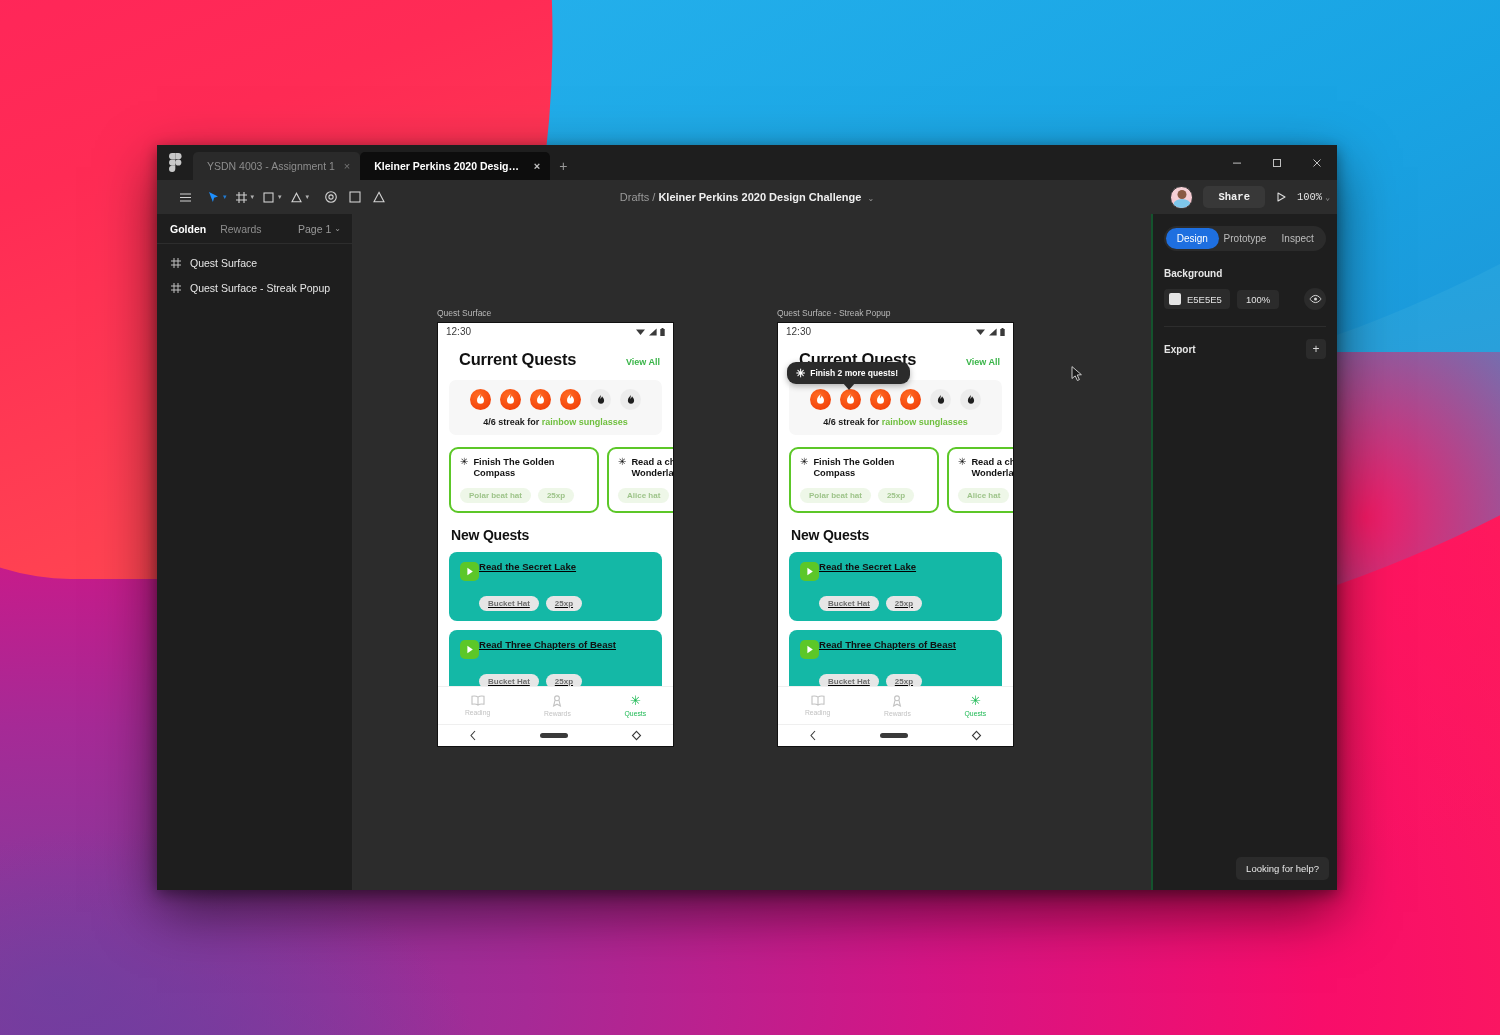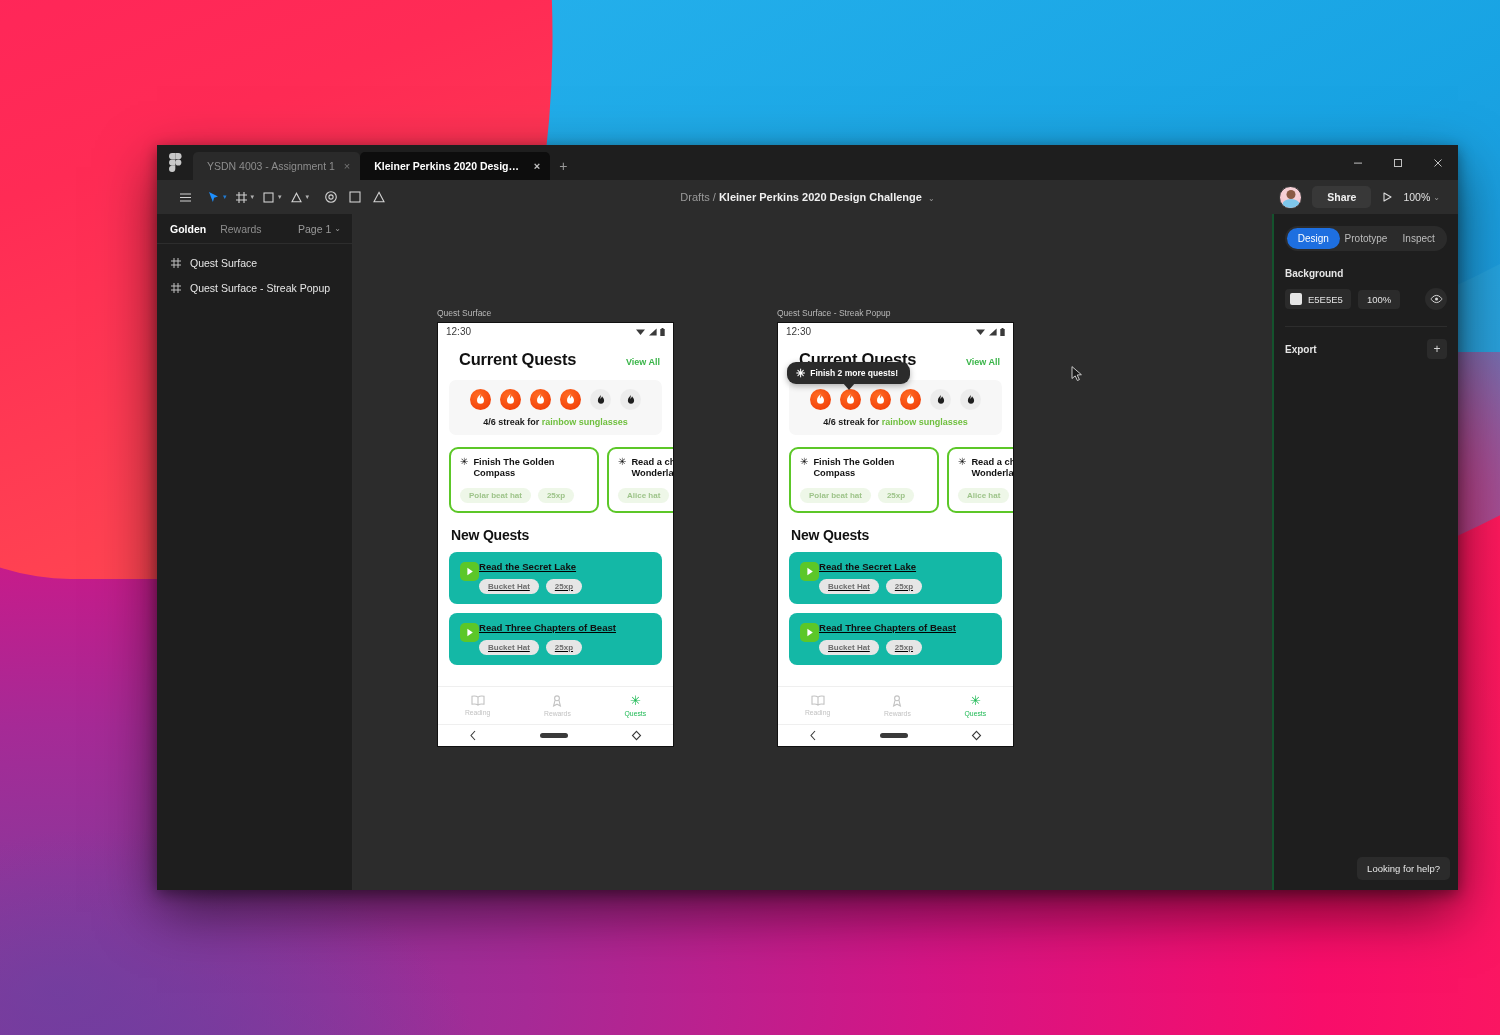--- a/index.html
+++ b/index.html
@@ -47,21 +47,21 @@
     position: absolute; right: -6%; top: 34%; width: 50%; height: 80%;
     background: radial-gradient(60% 60% at 70% 20%, rgba(255,19,96,.95) 0%, rgba(228,16,128,0) 72%);
   }
   .wp-violet {
     position: absolute; left: -10%; bottom: -18%; width: 58%; height: 60%;
     background: radial-gradient(60% 60% at 30% 80%, rgba(110,61,160,.95) 0%, rgba(110,61,160,0) 72%);
   }
 
   
   #app-window {
-    position: absolute; left: 157px; top: 145px; width: 1301px; height: 745px;
+    position: absolute; left: 157px; top: 145px; width: 1180px; height: 745px;
     background: #1e1e1e;
     box-shadow: 0 22px 54px rgba(0,0,0,.55), 0 4px 14px rgba(0,0,0,.4);
     overflow: hidden;
     display: flex; flex-direction: column;
   }
 
   
   .titlebar {
     height: 35px; background: #1e1e1e; display: flex; align-items: flex-end;
     flex: 0 0 35px; position: relative;
@@ -104,22 +104,22 @@
   .tool .caret { font-size: 7px; opacity: .8; margin-left: 1px; }
   .tool-gap { width: 6px; }
   .doc-title {
     position: absolute; left: 0; right: 0; text-align: center; font-size: 11px;
     color: #d8d8d8; pointer-events: none;
   }
   .doc-title .crumb { color: #9a9a9a; }
   .doc-title .name { font-weight: bold; color: #f0f0f0; }
   .doc-title .caret { font-size: 8px; color: #9a9a9a; margin-left: 3px; }
   .toolbar-right {
-    position: absolute; right: 18px; top: 0; height: 34px;
-    display: flex; align-items: center; gap: 10px;
+    position: absolute; right: 7px; top: 0; height: 34px;
+    display: flex; align-items: center; gap: 10px; font-family: Liberation Mono, monospace;
   }
   .avatar {
     width: 23px; height: 23px; border-radius: 50%;
     background: radial-gradient(circle at 50% 32%, #f6d0d6 0 42%, #f2b9c6 100%);
     position: relative; overflow: hidden; border: 1px solid #3a3a3a;
   }
   .avatar::before {
     content: ""; position: absolute; left: 50%; top: 18%; width: 9px; height: 9px;
     transform: translateX(-50%); border-radius: 50%; background: #8a5a44;
   }
@@ -221,21 +221,21 @@
     margin: 9px 11px 0; background: #14b8a6; border-radius: 8px;
     padding: 9px 11px 10px; display: flex; gap: 0; align-items: flex-start; text-decoration: underline;
   }
   .play-badge {
     width: 19px; height: 19px; border-radius: 5px; background: #5cc728;
     display: flex; align-items: center; justify-content: center; color: #fff;
     flex: 0 0 19px; margin-top: 1px;
   }
   .nq-body { flex: 1; }
   .nq-title { font-size: 9.6px; font-weight: bold; color: #111; }
-  .nq-tags { display: flex; gap: 7px; margin-top: 7px; align-items: center; }
+  .nq-tags { display: flex; gap: 7px; margin-top: 24px; align-items: center; }
   .tag-grey {
     background: #e6e6e6; color: #6d6d6d; font-size: 8px; font-weight: bold;
     padding: 3px 9px; border-radius: 9px; white-space: nowrap;
   }
 
   .bottom-nav {
     position: absolute; left: 0; right: 0; bottom: 22px; height: 38px;
     background: #fff; border-top: 1px solid #efefef;
     display: flex; align-items: center; justify-content: space-around;
   }

